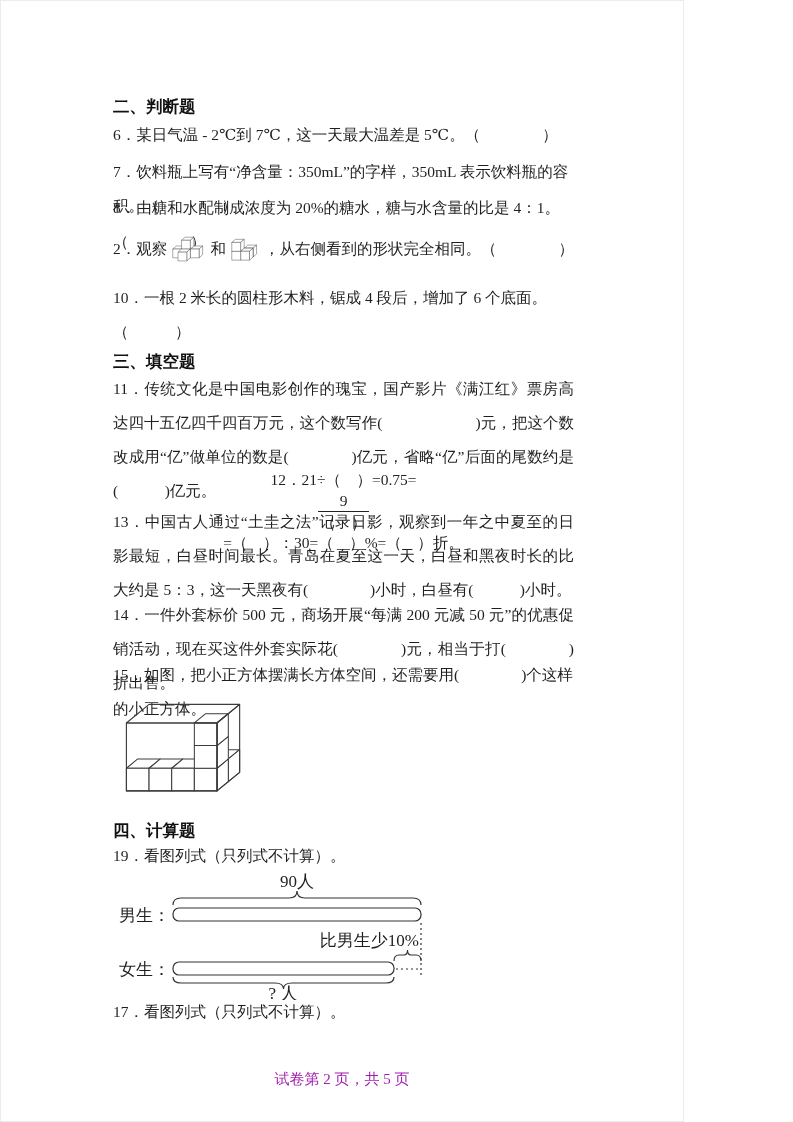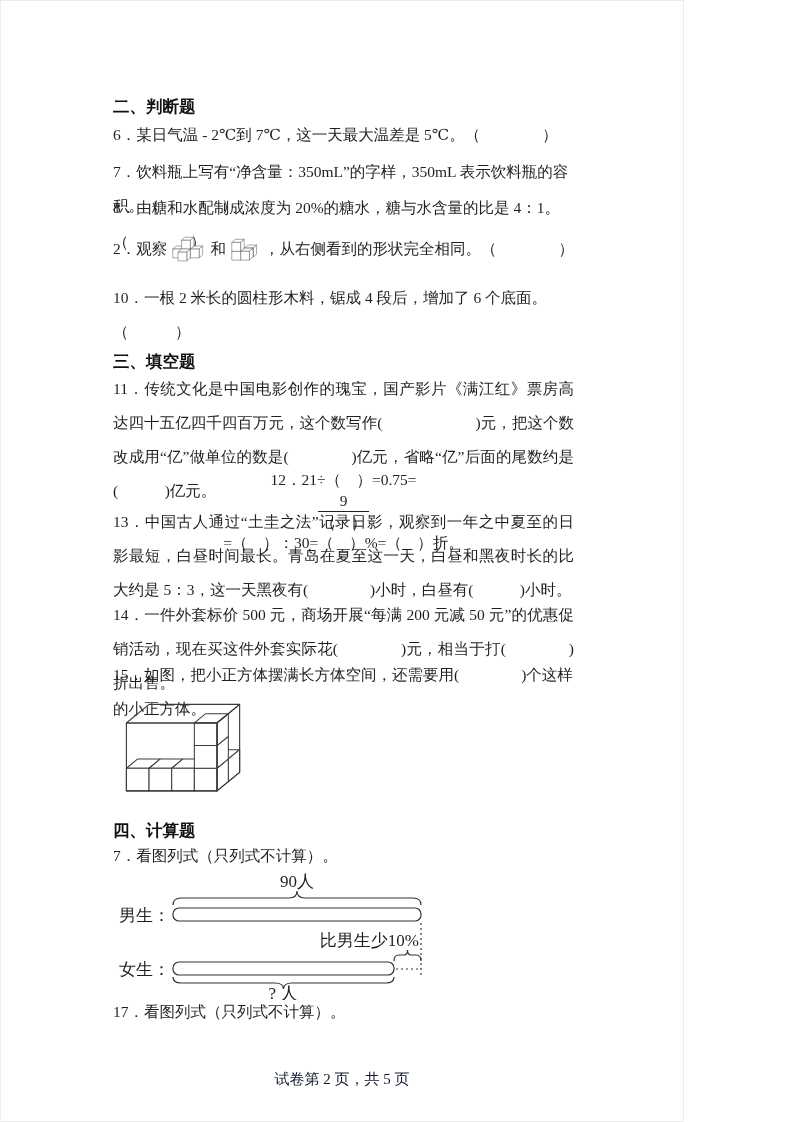--- a/index.html
+++ b/index.html
@@ -20,21 +20,21 @@
   .row{display:flex;align-items:center;}
   .q9row{height:68px;white-space:nowrap;}
   .q9row .seg{flex:0 0 auto;}
   .figgap{margin:0 4px;}
   svg{display:block;}
   .inlinefig{display:block;}
   .frac{display:inline-flex;flex-direction:column;align-items:stretch;text-align:center;margin:0 5px;line-height:1.25;}
   .frac .num{border-bottom:1.3px solid #222;padding:0 8px 1px;}
   .frac .den{padding:1px 2px 0;}
   .q12row{height:44px;flex-direction:column;}
-  .footer{position:absolute;left:0;right:0;top:1068px;text-align:center;font-size:15px;color:#0f172a;line-height:22px;}
+  .footer{position:absolute;left:0;right:0;top:1068px;text-align:center;font-size:15px;color:#a21caf;line-height:22px;}
   .cube-stroke{fill:#fff;stroke:#3c3c3c;stroke-width:1;stroke-linejoin:round;}
   .wire{fill:none;stroke:#3c3c3c;stroke-width:1.1;stroke-linejoin:round;}
   .dgtext{font-family:"Liberation Serif","DejaVu Serif",serif;font-size:17px;fill:#1f1f1f;}
   .dgline{fill:none;stroke:#333;stroke-width:1.2;}
 </style>
 </head>
 <body>
 
 <div class="page">
 
@@ -120,21 +120,21 @@
       <rect class="cube-stroke" x="74" y="32" width="22" height="22"></rect>
 
       <path class="wire" d="M8,32 L30,14 L118,14 L96,32 Z"></path>
       <path class="wire" d="M96,32 L118,14 L118,80 L96,98 Z"></path>
       <rect class="wire" x="8" y="32" width="88" height="66"></rect>
     </svg>
   </div>
 
   <div class="blk sec" style="top:820px">四、计算题</div>
 
-  <div class="blk q" style="top:839px">7．看图列式（只列式不计算）。</div>
+  <div class="blk q" style="top:839px">19．看图列式（只列式不计算）。</div>
 
   <div class="blk" style="top:872px;left:115px;right:auto">
     <svg width="322" height="128" viewBox="0 0 322 128">
       <text class="dgtext" x="182" y="15" text-anchor="middle">90人</text>
       <path class="dgline" d="M58,33 Q58,26 66,26 L174,26 Q182,26 182,19 Q182,26 190,26 L298,26 Q306,26 306,33"></path>
       <text class="dgtext" x="4" y="49">男生：</text>
       <rect class="dgline" x="58" y="36" width="248" height="13" rx="6"></rect>
       <line class="dgline" x1="306" y1="51" x2="306" y2="103" stroke-dasharray="2,3"></line>
       <text class="dgtext" x="304" y="74" text-anchor="end">比男生少10%</text>
       <path class="dgline" d="M279,89 Q279,83 284,83 L289,83 Q292.5,83 292.5,78 Q292.5,83 296,83 L301,83 Q306,83 306,89"></path>

